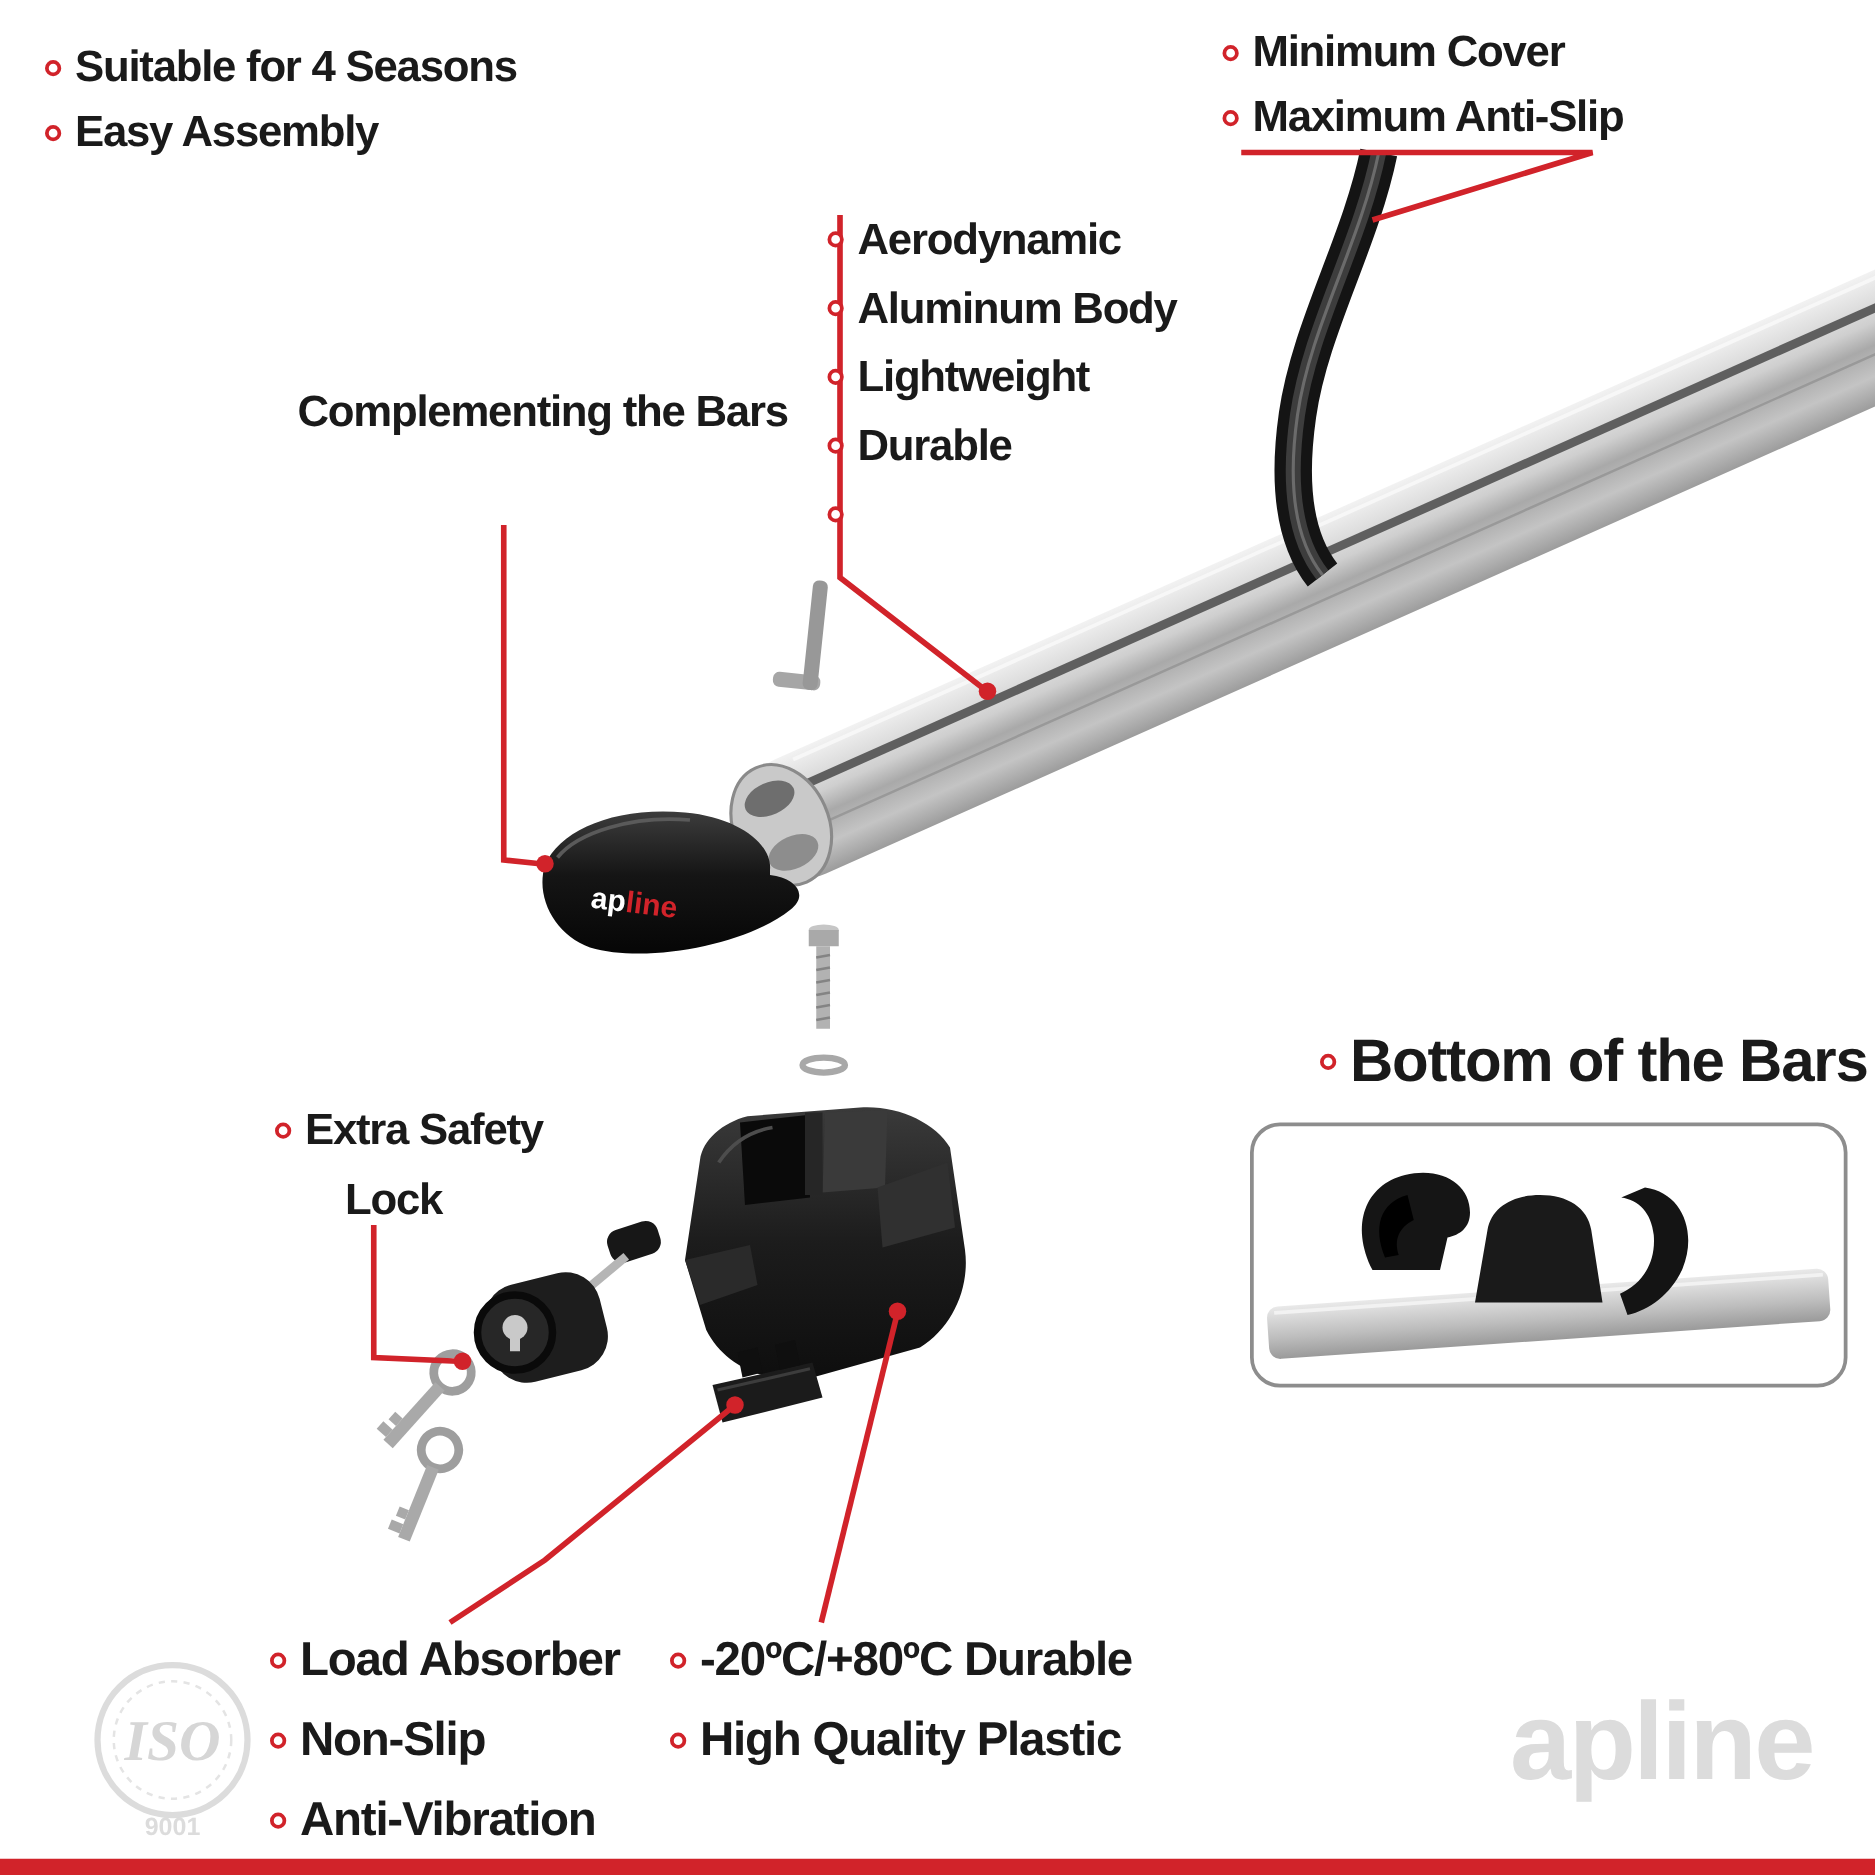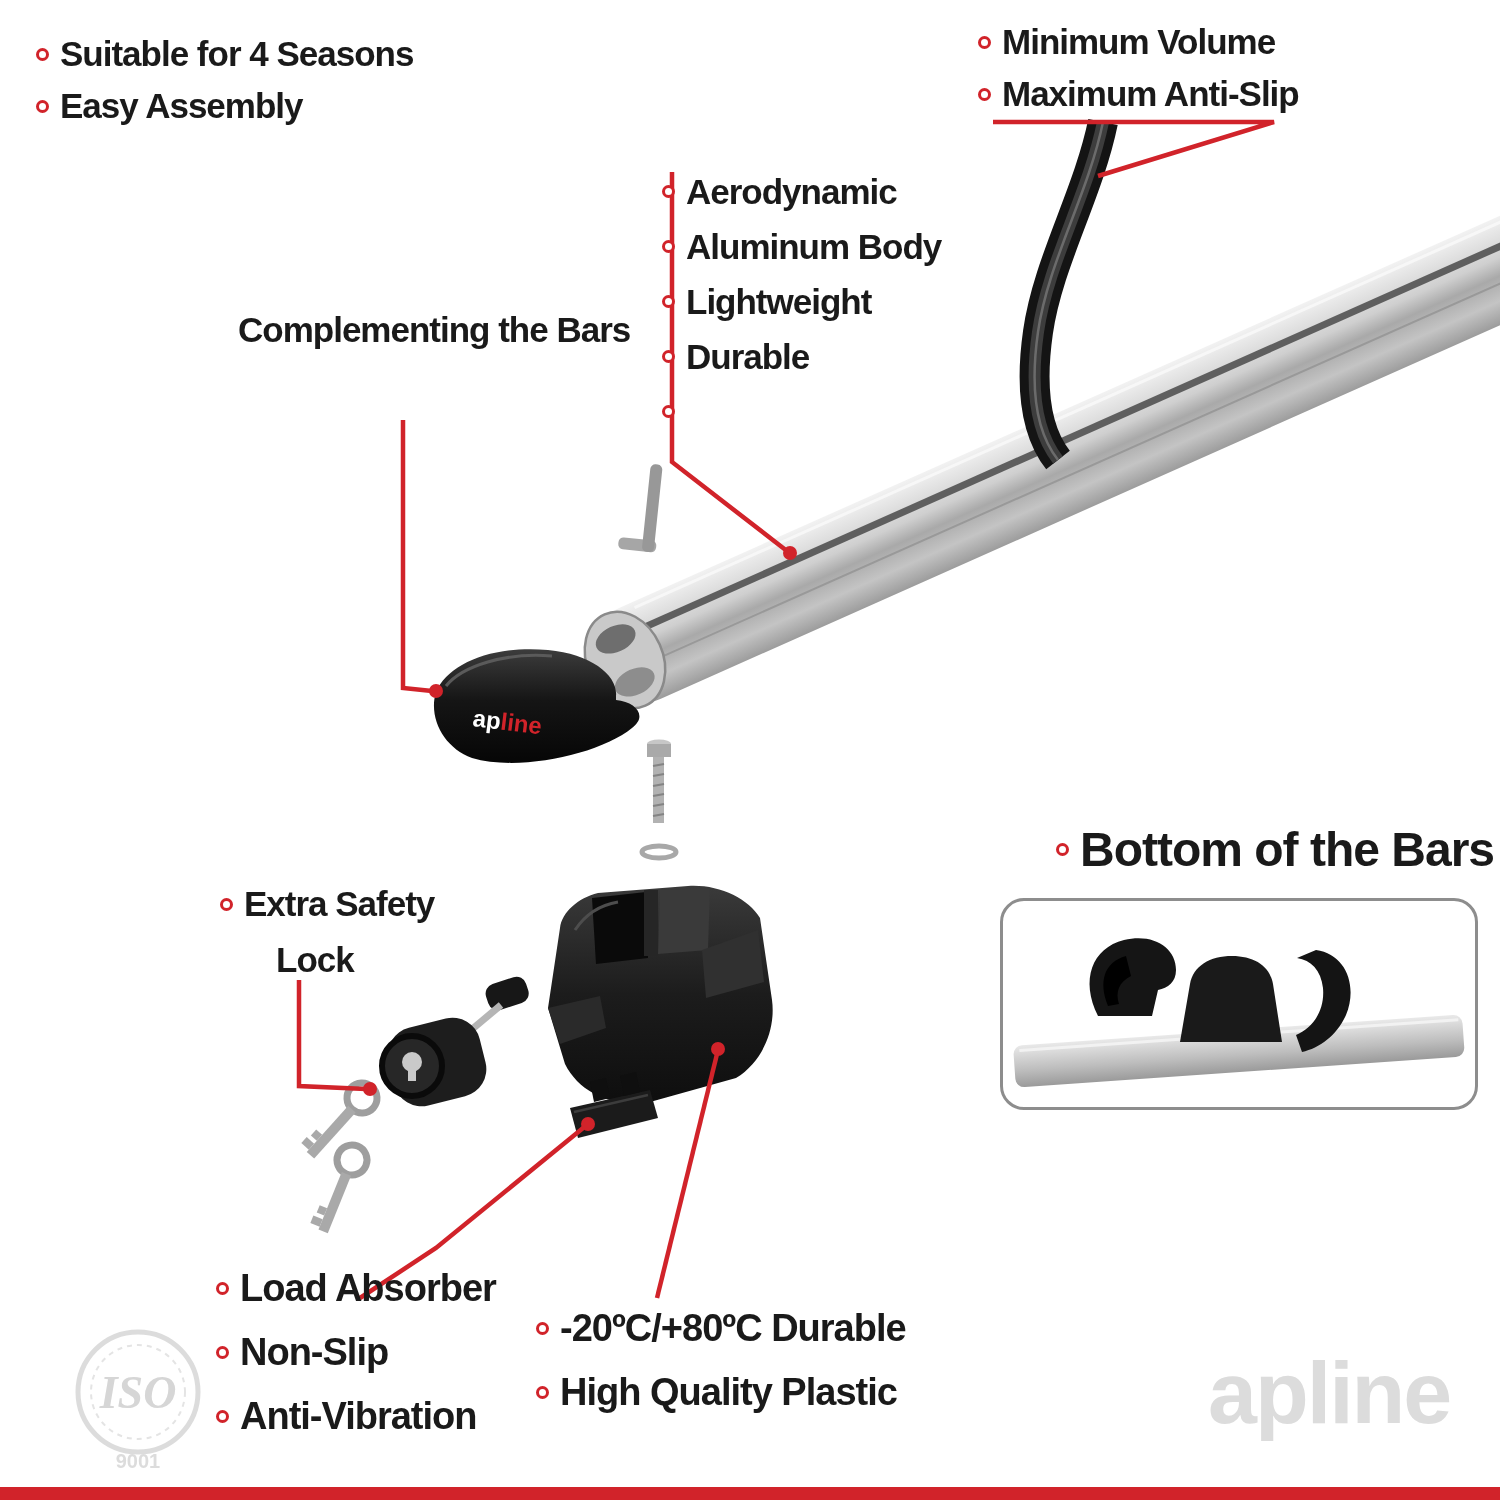--- a/index.html
+++ b/index.html
@@ -210,21 +210,21 @@
     </div>
     <div class="row h52">
       <span class="bullet"></span>
       <span class="lbl">Easy Assembly</span>
     </div>
   </div>
 
   <div class="callout" style="left:978px; top:16px">
     <div class="row h52">
       <span class="bullet"></span>
-      <span class="lbl">Minimum Volume</span>
+      <span class="lbl">Minimum Cover</span>
     </div>
     <div class="row h52">
       <span class="bullet"></span>
       <span class="lbl">Maximum Anti-Slip</span>
     </div>
   </div>
 
   <div class="callout" style="left:220px; top:302px">
     <div class="row h55 indent-sm">
       <span class="lbl">Complementing the Bars</span>
@@ -263,21 +263,21 @@
   <div class="callout" style="left:220px; top:876px">
     <div class="row h56" style="height:56px">
       <span class="bullet"></span>
       <span class="lbl">Extra Safety</span>
     </div>
     <div class="row indent-lock" style="height:56px">
       <span class="lbl">Lock</span>
     </div>
   </div>
 
-  <div class="callout" style="left:216px; top:1256px">
+  <div class="callout" style="left:216px; top:1296px">
     <div class="row h64">
       <span class="bullet"></span>
       <span class="lbl-bt">Load Absorber</span>
     </div>
     <div class="row h64">
       <span class="bullet"></span>
       <span class="lbl-bt">Non-Slip</span>
     </div>
     <div class="row h64">
       <span class="bullet"></span>

